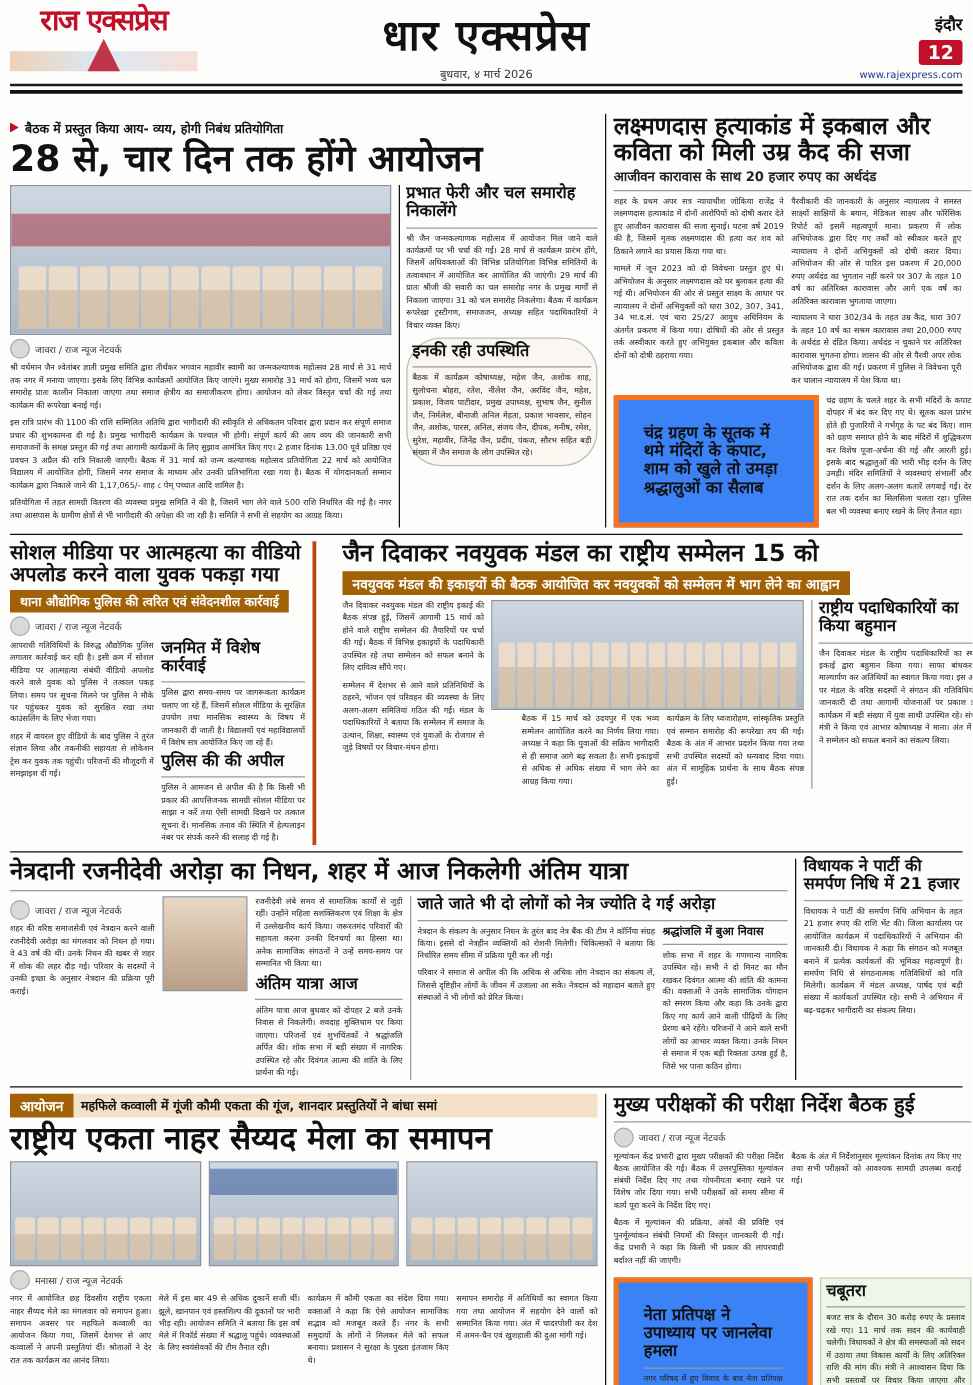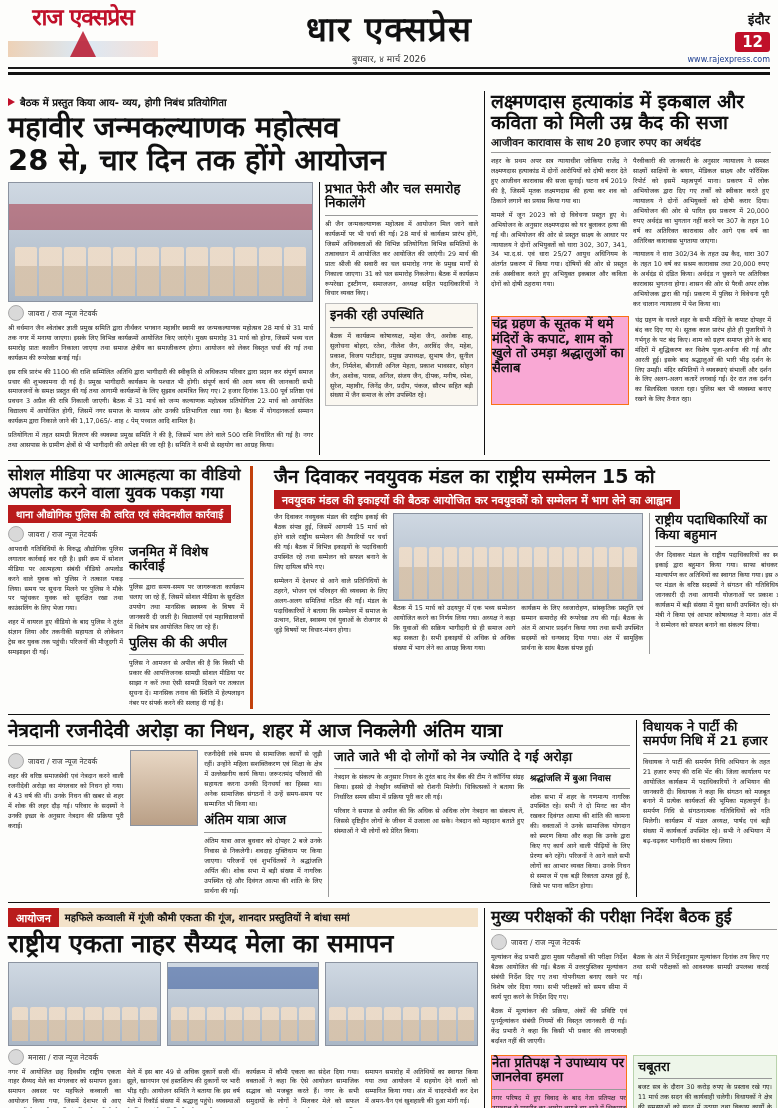--- a/index.html
+++ b/index.html
@@ -36,22 +36,22 @@
   .sub{font-size:10.5px;font-weight:bold;color:#222;margin-top:2px;line-height:1.2;}
   .byline{display:flex;align-items:center;gap:4px;font-size:7.5px;color:#333;margin:3px 0;}
   .byline .dot{width:14px;height:14px;border-radius:50%;background:#d9d9d9;border:1px solid #aaa;flex:none;}
   .body{font-size:6.4px;line-height:1.55;text-align:justify;color:#222;}
   .body p{margin:0 0 4px;}
   .photo{background:linear-gradient(180deg,#cfd8e2,#aab7c6);border:1px solid #8b93a0;position:relative;overflow:hidden;}
   .photo .band{position:absolute;left:0;right:0;top:18%;height:22%;background:rgba(160,20,35,.45);}
   .photo .row{position:absolute;left:2%;right:2%;bottom:4%;height:42%;display:flex;gap:2px;}
   .photo .row i{flex:1;background:linear-gradient(180deg,#f0ddc8 0 38%,#d9c4ab 38% 100%);border-radius:2px 2px 0 0;opacity:.9;}
   .boxed{border:1px solid #bbb;background:#faf7f0;padding:4px;}
-  .redbar{background:#b91c1c;color:#fff;font-size:11px;font-weight:bold;padding:2px 8px;display:inline-block;}
-  .tintbox{background:#f9a8d4;border:1px solid #f97316;padding:0;}
+  .redbar{background:#a16207;color:#fff;font-size:11px;font-weight:bold;padding:2px 8px;display:inline-block;}
+  .tintbox{background:#3b82f6;border:4px solid #f97316;padding:20px;}
   .greenbox{background:#eef6ea;border:1px solid #b9d3ad;padding:4px;}
   .vline{border-left:1px solid #111;}
 </style>
 </head>
 <body>
 
 <div class="page">
 
   <div class="masthead">
     <div class="mh-left">
@@ -75,21 +75,20 @@
   </div>
   <div class="mh-rule"></div>
 
   <div class="cols" style="margin-top:16px;">
 
     <div style="width:470px;">
       <div class="kicker">
         <span class="tri"></span>
         <span>बैठक में प्रस्तुत किया आय- व्यय, होगी निबंध प्रतियोगिता</span>
       </div>
-      <div class="hl h-xl">महावीर जन्मकल्याणक महोत्सव</div>
       <div class="hl h-xl" style="margin-top:1px;">28 से, चार दिन तक होंगे आयोजन</div>
 
       <div class="cols" style="margin-top:5px;">
         <div style="width:305px;">
           <div class="photo" style="height:118px;">
             <div class="band"></div>
             <div class="row">
                 <i></i>
                 <i></i>
                 <i></i>
@@ -112,21 +111,21 @@
             <p>श्री वर्धमान जैन श्वेतांबर ज्ञाती प्रमुख समिति द्वारा तीर्थंकर भगवान महावीर स्वामी का जन्मकल्याणक महोत्सव 28 मार्च से 31 मार्च तक नगर में मनाया जाएगा। इसके लिए विभिन्न कार्यक्रमों आयोजित किए जाएंगे। मुख्य समारोह 31 मार्च को होगा, जिसमें भव्य चल समारोह प्रातः कालीन निकाला जाएगा तथा समाज क्षेत्रीय का समाजीकरण होगा। आयोजन को लेकर विस्तृत चर्चा की गई तथा कार्यक्रम की रूपरेखा बनाई गई।</p>
             <p>इस रात्रि प्रारंभ की 1100 की राशि सम्मिलित अतिथि द्वारा भागीदारी की स्वीकृति से अधिकतम परिवार द्वारा प्रदान कर संपूर्ण समाज प्रचार की शुभकामना दी गई है। प्रमुख भागीदारी कार्यक्रम के पश्चात भी होगी। संपूर्ण कार्य की आय व्यय की जानकारी सभी समाजजनों के समक्ष प्रस्तुत की गई तथा आगामी कार्यक्रमों के लिए सुझाव आमंत्रित किए गए। 2 हजार दिनांक 13.00 पूर्व प्रतिष्ठा एवं प्रवचन 3 अप्रैल की रात्रि निकाली जाएगी। बैठक में 31 मार्च को जन्म कल्याणक महोत्सव प्रतियोगिता 22 मार्च को आयोजित विद्यालय में आयोजित होगी, जिसमें नगर समाज के माध्यम ओर उनकी प्रतिभागिता रखा गया है। बैठक में योगदानकर्ता सम्मान कार्यक्रम द्वारा निकाले जाने की 1,17,065/- शाह ८ पेम् पच्चात आदि शामिल है।</p>
             <p>प्रतियोगिता में तहत सामग्री वितरण की व्यवस्था प्रमुख समिति ने की है, जिसमें भाग लेने वाले 500 राशि निर्धारित की गई है। नगर तथा आसपास के ग्रामीण क्षेत्रों से भी भागीदारी की अपेक्षा की जा रही है। समिति ने सभी से सहयोग का आग्रह किया।</p>
           </div>
         </div>
         <div style="width:158px;" class="vline">
           <div style="padding-left:5px;">
             <div class="hl h-sm">प्रभात फेरी और चल समारोह निकालेंगे</div>
             <div class="sep-h-thin"></div>
             <div class="body">श्री जैन जन्मकल्याणक महोत्सव में आयोजन मिल जाने वाले कार्यक्रमों पर भी चर्चा की गई। 28 मार्च से कार्यक्रम प्रारंभ होंगे, जिसमें अधिवक्ताओं की विभिन्न प्रतियोगिता विभिन्न समितियों के तत्वावधान में आयोजित कर आयोजित की जाएंगी। 29 मार्च की प्रातः श्रीजी की सवारी का चल समारोह नगर के प्रमुख मार्गों से निकाला जाएगा। 31 को चल समारोह निकलेगा। बैठक में कार्यक्रम रूपरेखा ट्रस्टीगण, समाजजन, अध्यक्ष सहित पदाधिकारियों ने विचार व्यक्त किए।</div>
-            <div class="boxed" style="margin-top:4px;">
+            <div class="boxed" style="margin-top:4px;border-radius:28px;">
               <div class="hl h-sm">इनकी रही उपस्थिति</div>
               <div class="sep-h-thin"></div>
               <div class="body">बैठक में कार्यक्रम कोषाध्यक्ष, महेश जैन, अशोक शाह, सुलोचना बोहरा, रतेश, नीलेश जैन, अरविंद जैन, महेश, प्रकाश, विजय पाटीदार, प्रमुख उपाध्यक्ष, सुभाष जैन, सुनील जैन, निर्मलेश, बीनाजी अनिल मेहता, प्रकाश भावसार, सोहन जैन, अशोक, पारस, अनिल, संजय जैन, दीपक, मनीष, रमेश, सुरेश, महावीर, जिनेंद्र जैन, प्रदीप, पंकज, सौरभ सहित बड़ी संख्या में जैन समाज के लोग उपस्थित रहे।</div>
             </div>
           </div>
         </div>
       </div>
     </div>
 
     <div style="width:286px;border-left:1px solid #111;padding-left:6px;">
@@ -201,21 +200,21 @@
                 <i></i>
                 <i></i>
                 <i></i>
                 <i></i>
                 <i></i>
                 <i></i>
                 <i></i>
               </div>
           </div>
           <div class="cols" style="margin-top:3px;">
-            <div style="width:122px;" class="body">बैठक में 15 मार्च को उदयपुर में एक भव्य सम्मेलन आयोजित करने का निर्णय लिया गया। अध्यक्ष ने कहा कि युवाओं की सक्रिय भागीदारी से ही समाज आगे बढ़ सकता है। सभी इकाइयों से अधिक से अधिक संख्या में भाग लेने का आग्रह किया गया।</div>
+            <div style="width:122px;margin-left:24px;" class="body">बैठक में 15 मार्च को उदयपुर में एक भव्य सम्मेलन आयोजित करने का निर्णय लिया गया। अध्यक्ष ने कहा कि युवाओं की सक्रिय भागीदारी से ही समाज आगे बढ़ सकता है। सभी इकाइयों से अधिक से अधिक संख्या में भाग लेने का आग्रह किया गया।</div>
             <div style="width:122px;" class="body">कार्यक्रम के लिए ध्वजारोहण, सांस्कृतिक प्रस्तुति एवं सम्मान समारोह की रूपरेखा तय की गई। बैठक के अंत में आभार प्रदर्शन किया गया तथा सभी उपस्थित सदस्यों को धन्यवाद दिया गया। अंत में सामूहिक प्रार्थना के साथ बैठक संपन्न हुई।</div>
           </div>
         </div>
         <div style="width:138px;border-left:1px solid #999;padding-left:5px;">
           <div class="hl h-sm">राष्ट्रीय पदाधिकारियों का किया बहुमान</div>
           <div class="sep-h-thin"></div>
           <div class="body">जैन दिवाकर मंडल के राष्ट्रीय पदाधिकारियों का स्थानीय इकाई द्वारा बहुमान किया गया। साफा बांधकर एवं माल्यार्पण कर अतिथियों का स्वागत किया गया। इस अवसर पर मंडल के वरिष्ठ सदस्यों ने संगठन की गतिविधियों की जानकारी दी तथा आगामी योजनाओं पर प्रकाश डाला। कार्यक्रम में बड़ी संख्या में युवा साथी उपस्थित रहे। संचालन मंत्री ने किया एवं आभार कोषाध्यक्ष ने माना। अंत में सभी ने सम्मेलन को सफल बनाने का संकल्प लिया।</div>
         </div>
       </div>
     </div>

